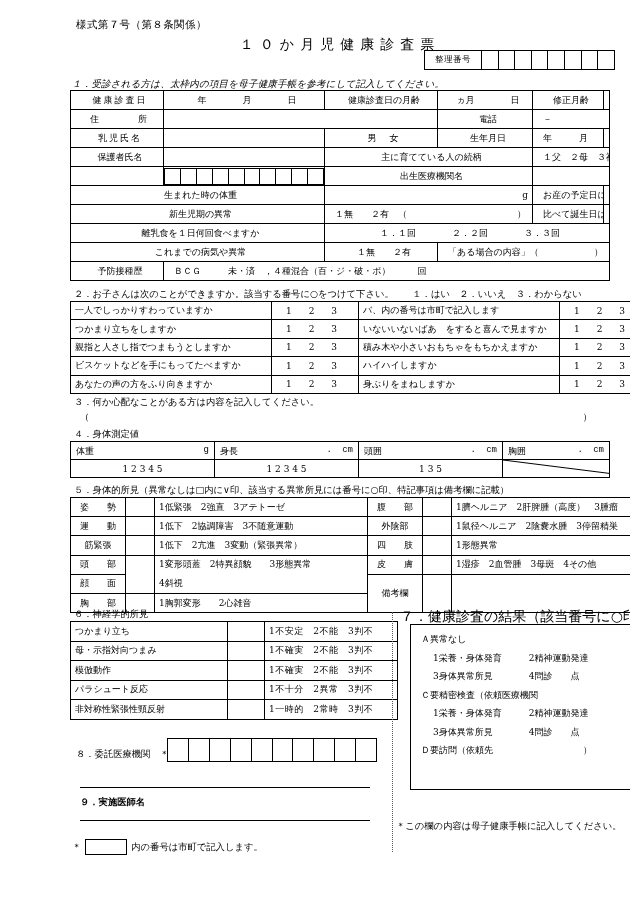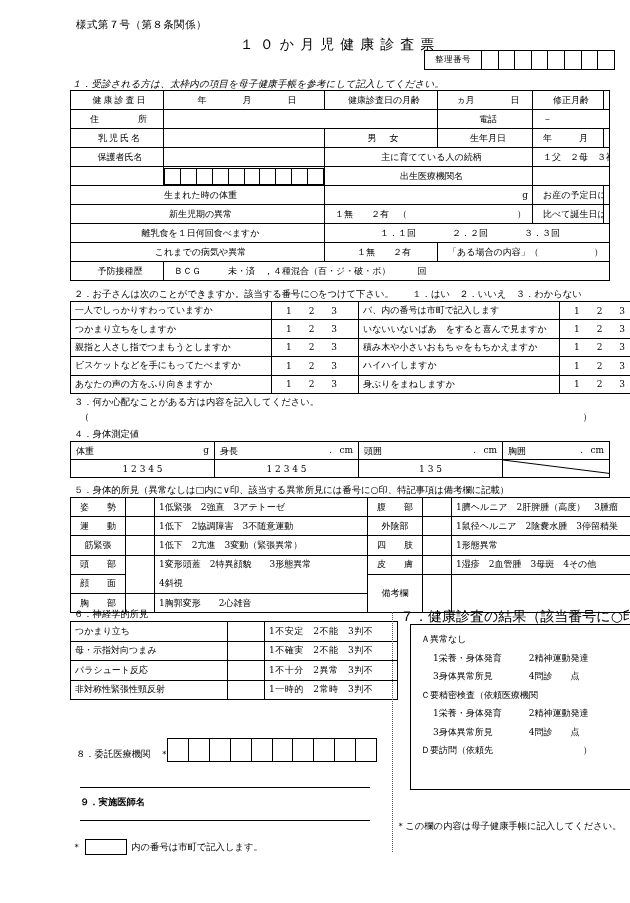--- a/index.html
+++ b/index.html
@@ -139,21 +139,21 @@
   }
 
   
   .h4 {
     position: absolute;
     left: 74px; top: 428px;
     font-size: 9.3px; white-space: nowrap;
   }
   #t4 { left: 70px; top: 441px; width: 540px; }
   #t4 td { height: 17px; }
-  .meas-row td { position: relative; }
+  .meas-row td { position: relative; font-family: Liberation Mono, monospace; }
   .m-label { position: absolute; left: 5px; top: 3px; }
   .m-dot { position: absolute; right: 26px; top: 3px; }
   .m-unit { position: absolute; right: 5px; top: 3px; }
   .diag { position: relative; }
   .diag svg { position: absolute; left: 0; top: 0; }
 
   
   .h5 {
     position: absolute;
     left: 74px; top: 484px;
@@ -491,20 +491,25 @@
   <div class="h6">６．神経学的所見</div>
   <table class="grid thick" id="t6">
       <tbody id="t6body">
         <tr>
           <td class="n6">つかまり立ち</td>
           <td class="chk6"></td>
           <td class="opt6">1不安定　2不能　3判不</td>
         </tr>
         <tr>
           <td class="n6">母・示指対向つまみ</td>
+          <td class="chk6"></td>
+          <td class="opt6">1不確実　2不能　3判不</td>
+        </tr>
+        <tr>
+          <td class="n6">模倣動作</td>
           <td class="chk6"></td>
           <td class="opt6">1不確実　2不能　3判不</td>
         </tr>
         <tr>
           <td class="n6">パラシュート反応</td>
           <td class="chk6"></td>
           <td class="opt6">1不十分　2異常　3判不</td>
         </tr>
         <tr>
           <td class="n6">非対称性緊張性頸反射</td>

